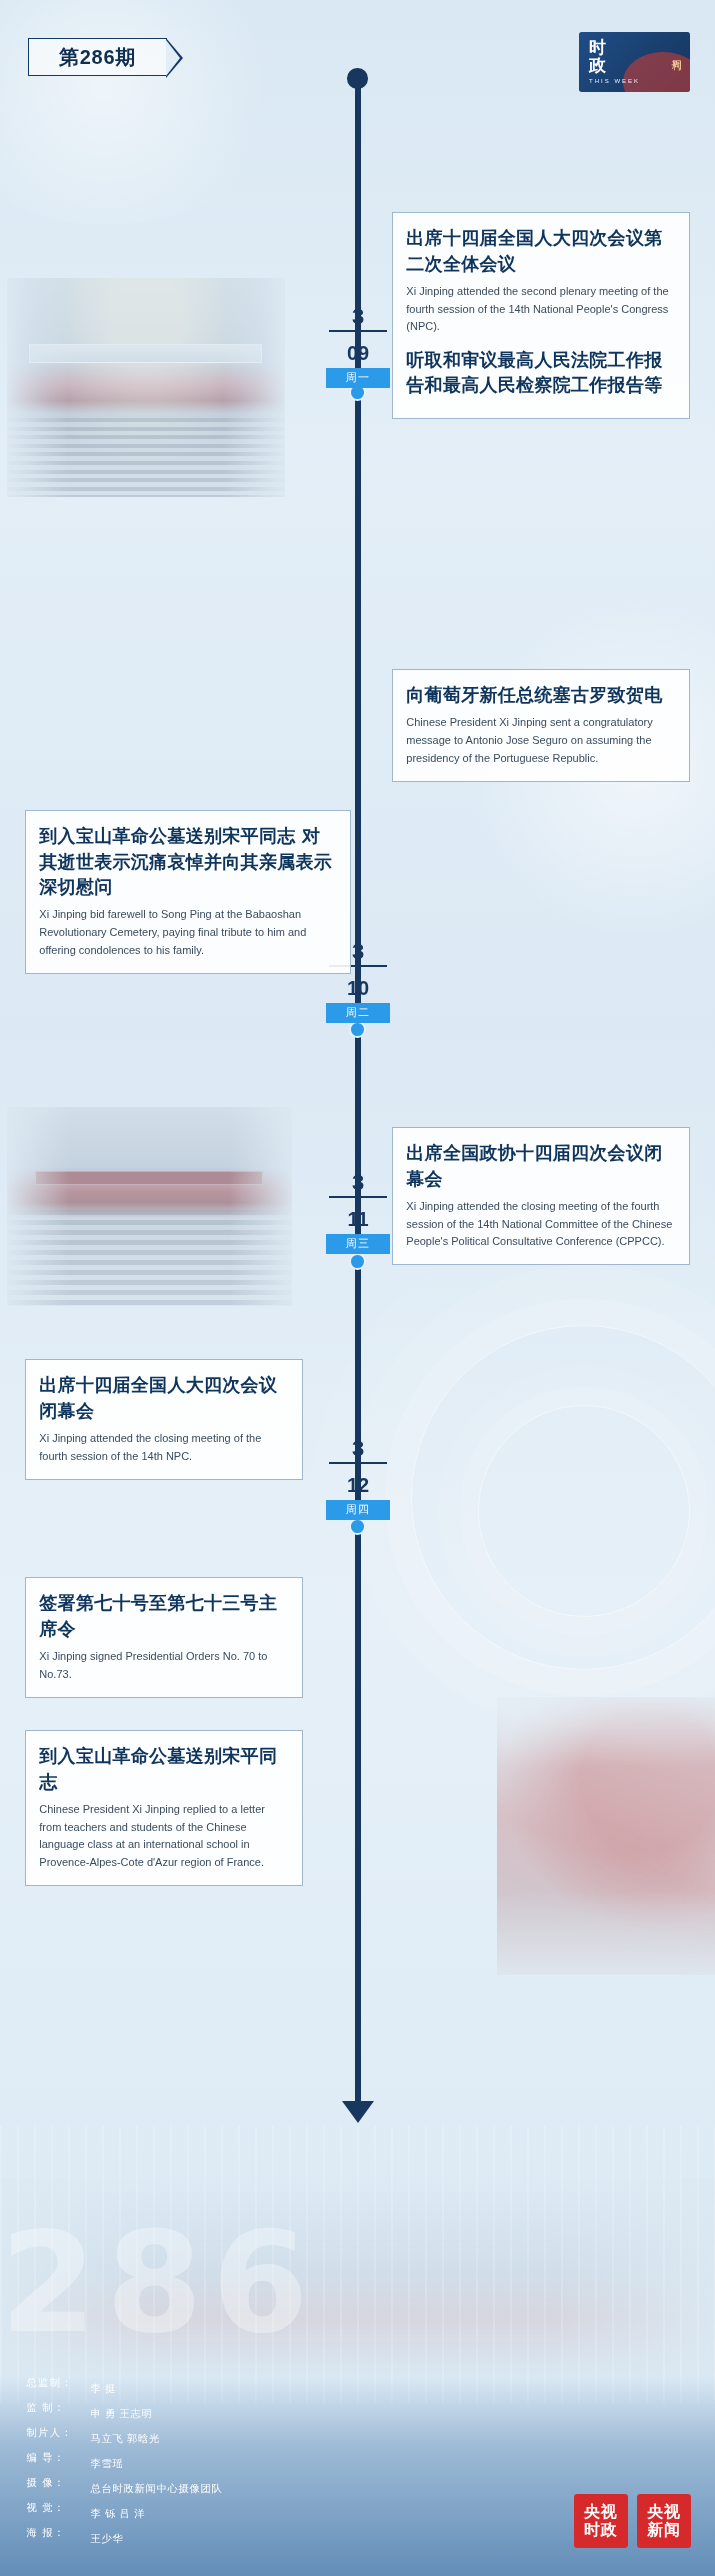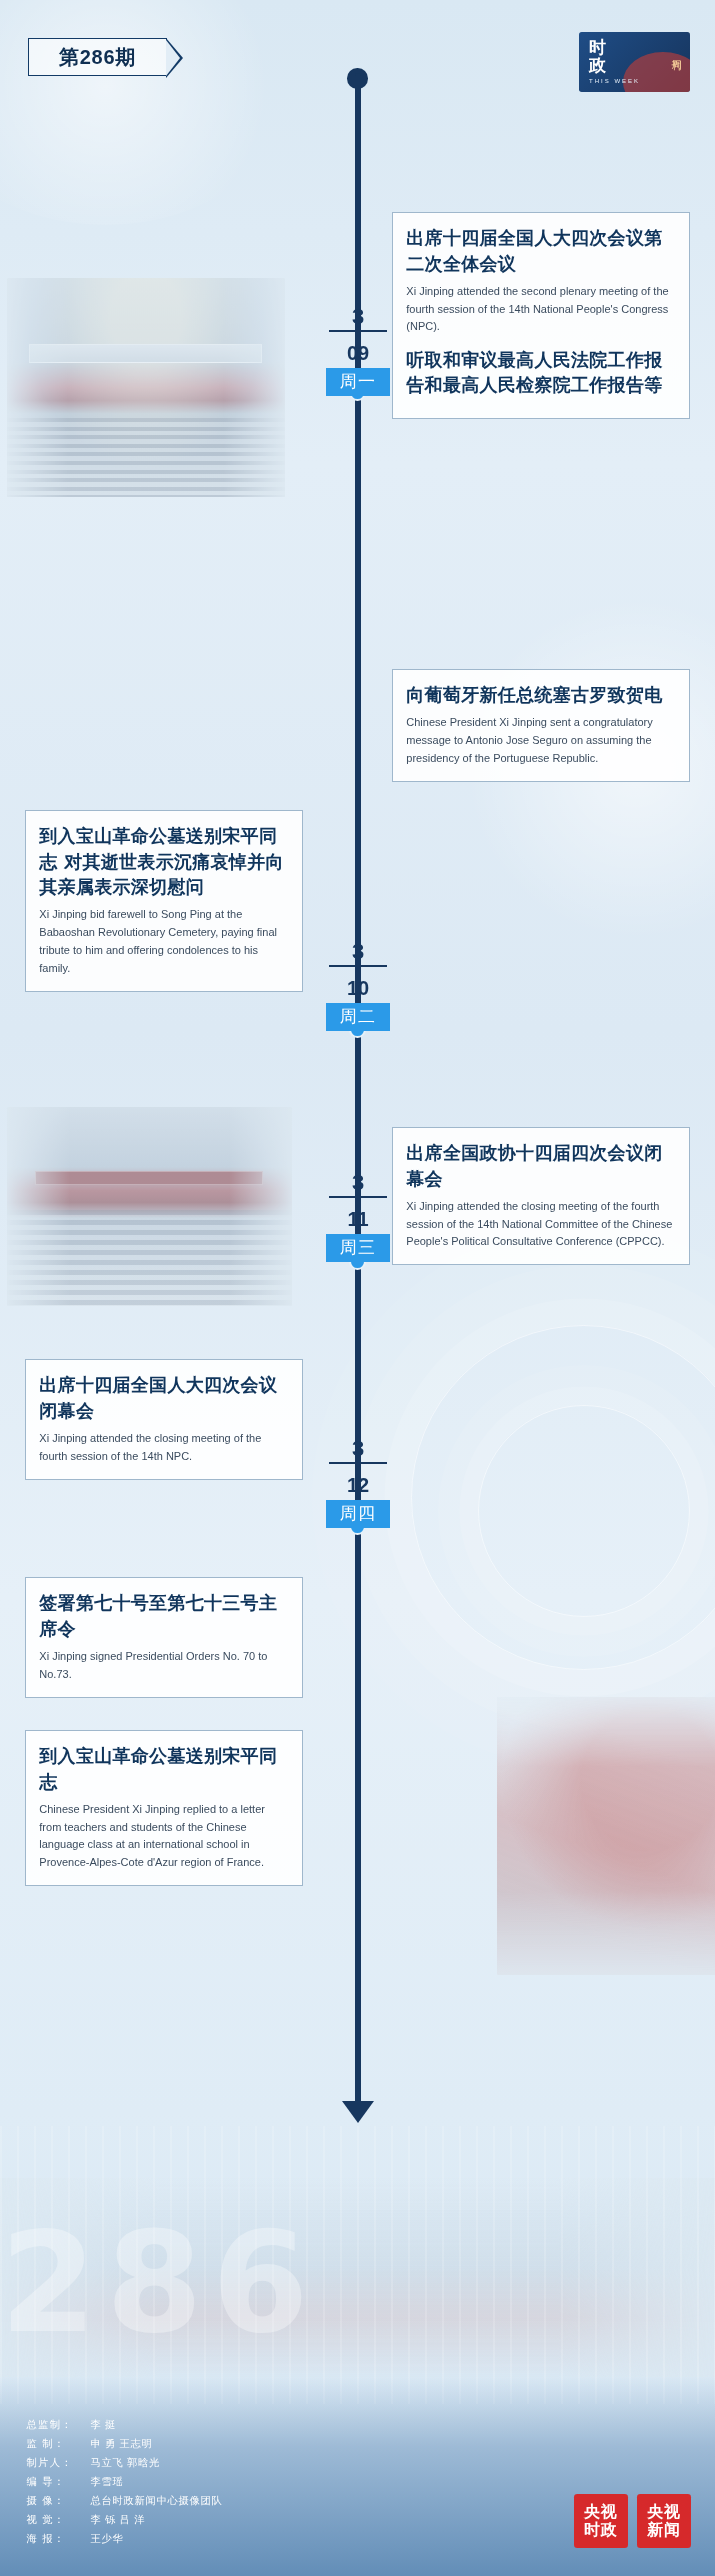--- a/index.html
+++ b/index.html
@@ -141,21 +141,21 @@
   }
 
   
   .date-chip {
     position:absolute; width:64px; text-align:center; color:#17375f;
   }
   .date-chip .m { font-size:22px; font-weight:bold; line-height:1; padding-bottom:2px; }
   .date-chip .rule { height:2px; background:#17375f; margin:0 2.7px; }
   .date-chip .d { font-size:20px; font-weight:bold; line-height:1.1; padding-top:10px; }
   .date-chip .w {
-    margin-top:4px; background:#2b9ae8; color:#fff; font-size:17px;
+    margin-top:4px; background:#2b9ae8; color:#fff; font-size:11px;
     padding:2px 0 2.7px; letter-spacing:1.3px;
   }
 
   
   .card {
     position:absolute; background:rgba(255,255,255,.90);
     border:0.7px solid #9fb7cc; padding:12px 13.3px 13.3px;
   }
   .card .h {
     font-size:18px; font-weight:bold; color:#10355c; line-height:1.42;
@@ -171,21 +171,21 @@
   .footer {
     position:absolute; left:0; bottom:0; width:100%; height:199px;
     background:linear-gradient(180deg, rgba(120,160,195,.0) 0%, rgba(110,150,190,.55) 35%, rgba(86,132,177,.9) 100%);
     padding-left:16px;
   }
   .credits {
     position:absolute; left:26.5px; bottom:28px; color:#ffffff; font-size:10.3px; line-height:1.85;
   }
   .credits .row { display:flex; }
   .credits .k { width:64px; letter-spacing:1.3px; }
-  .credits .v { letter-spacing:0.7px; }
+  .credits .v { letter-spacing:0.7px;margin-top:6px; }
   .cctv-logos { position:absolute; right:25px; bottom:28px; display:flex; gap:9.3px; }
   .cctv {
     width:54px; height:54px; border-radius:3.3px; background:#d6292b; color:#fff;
     display:flex; align-items:center; justify-content:center; text-align:center;
     font-size:16px; font-weight:bold; line-height:1.12; letter-spacing:0.7px;
   }
   .cctv span { display:block; }
 </style>
 </head>
 <body>
@@ -268,21 +268,21 @@
   <div class="h">出席十四届全国人大四次会议第二次全体会议</div>
   <div class="p">Xi Jinping attended the second plenary meeting of the fourth session of the 14th National People's Congress (NPC).</div>
   <div class="h">听取和审议最高人民法院工作报告和最高人民检察院工作报告等</div>
 </div>
 
 <div class="card" style="left:392px; top:669px; width:298px;">
   <div class="h">向葡萄牙新任总统塞古罗致贺电</div>
   <div class="p">Chinese President Xi Jinping sent a congratulatory message to Antonio Jose Seguro on assuming the presidency of the Portuguese Republic.</div>
 </div>
 
-<div class="card" style="left:25px; top:810px; width:278px;">
+<div class="card" style="left:25px; top:810px; width:326px;">
   <div class="h">到入宝山革命公墓送别宋平同志  对其逝世表示沉痛哀悼并向其亲属表示深切慰问</div>
   <div class="p">Xi Jinping bid farewell to Song Ping at the Babaoshan Revolutionary Cemetery, paying final tribute to him and offering condolences to his family.</div>
 </div>
 
 <div class="card" style="left:392px; top:1127px; width:298px;">
   <div class="h">出席全国政协十四届四次会议闭幕会</div>
   <div class="p">Xi Jinping attended the closing meeting of the fourth session of the 14th National Committee of the Chinese People's Political Consultative Conference (CPPCC).</div>
 </div>
 
 <div class="card" style="left:25px; top:1359px; width:278px;">

